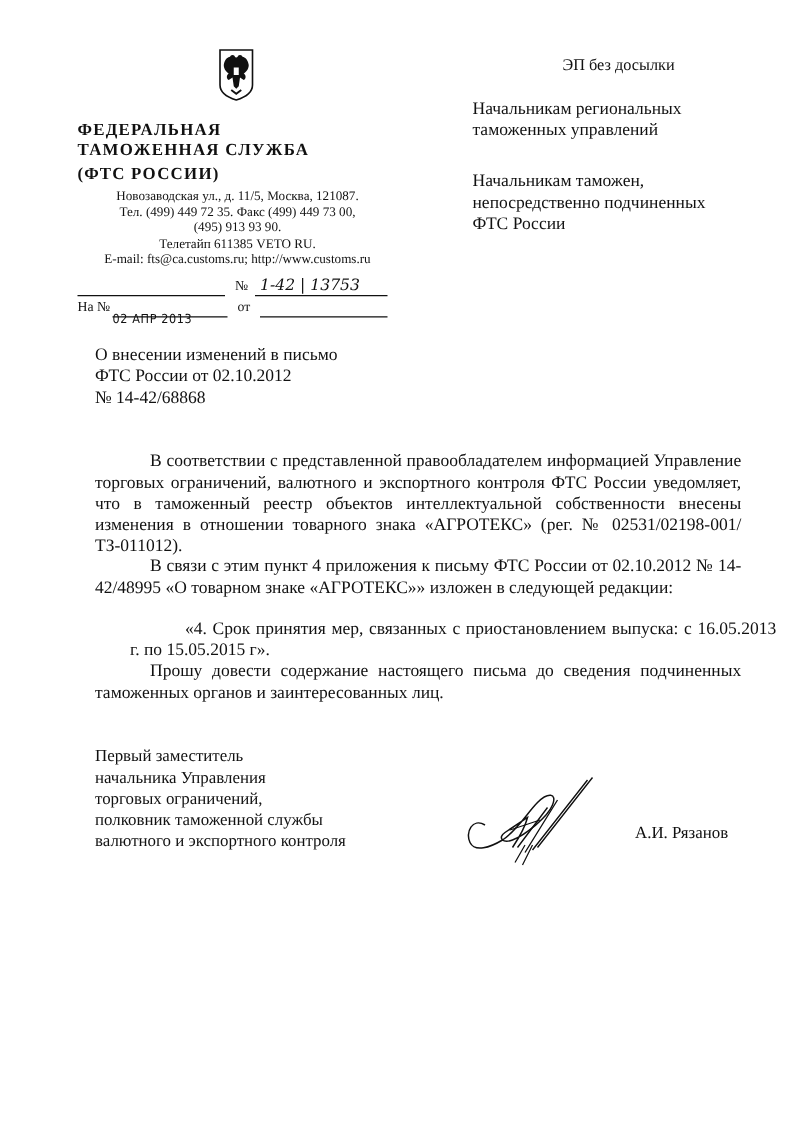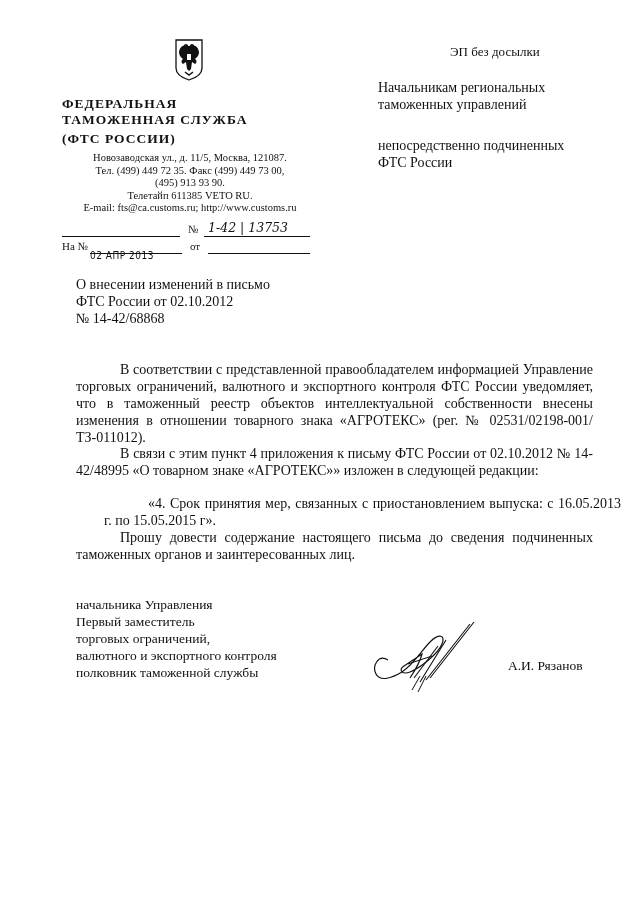--- a/index.html
+++ b/index.html
@@ -74,41 +74,42 @@
   <div class="uline" style="left:146px; width:102px;"></div>
 </div>
 
 <div class="abs note">ЭП без досылки</div>
 
 <div class="abs right addr1">
   <div>Начальникам региональных</div>
   <div>таможенных управлений</div>
 </div>
 <div class="abs right addr2">
+  <div>Начальникам таможен,</div>
   <div>непосредственно подчиненных</div>
   <div>ФТС России</div>
 </div>
 
 <div class="abs subject">
   <div>О внесении изменений в письмо</div>
   <div>ФТС России от 02.10.2012</div>
   <div>№ 14-42/68868</div>
 </div>
 
 <div class="abs body p1 indent">В соответствии с представленной правообладателем информацией Управление торговых ограничений, валютного и экспортного контроля ФТС России уведомляет, что в таможенный реестр объектов интеллектуальной собственности внесены изменения в отношении товарного знака «АГРОТЕКС» (рег. № 02531/02198-001/ТЗ-011012).</div>
 <div class="abs body p2 indent">В связи с этим пункт 4 приложения к письму ФТС России от 02.10.2012 № 14-42/48995 «О товарном знаке «АГРОТЕКС»» изложен в следующей редакции:</div>
 <div class="abs body p3 indent">«4. Срок принятия мер, связанных с приостановлением выпуска: с 16.05.2013 г. по 15.05.2015 г».</div>
 <div class="abs body p4 indent">Прошу довести содержание настоящего письма до сведения подчиненных таможенных органов и заинтересованных лиц.</div>
 
 <div class="abs sign-title">
+  <div>Первый заместитель</div>
   <div>начальника Управления</div>
-  <div>Первый заместитель</div>
   <div>торговых ограничений,</div>
+  <div>полковник таможенной службы</div>
   <div>валютного и экспортного контроля</div>
-  <div>полковник таможенной службы</div>
 </div>
 
 <div class="abs signature">
   <svg width="120" height="80" viewBox="0 0 120 80">
     <path d="M18 40 C8 34 2 46 6 54 C10 62 22 58 32 52 C44 44 52 30 60 22 C68 14 76 14 72 24 C68 34 50 48 40 52 C32 55 28 50 34 46 L52 34 C50 42 44 52 40 58" fill="none" stroke="#111" stroke-width="1.2"></path>
     <path d="M44 58 L68 26 M50 62 L76 20 M56 60 L100 4 M60 58 L104 2" fill="none" stroke="#111" stroke-width="1.1"></path>
     <path d="M38 44 L62 36 M42 70 L50 56 M48 72 L56 56" fill="none" stroke="#111" stroke-width="1"></path>
   </svg>
 </div>
 

